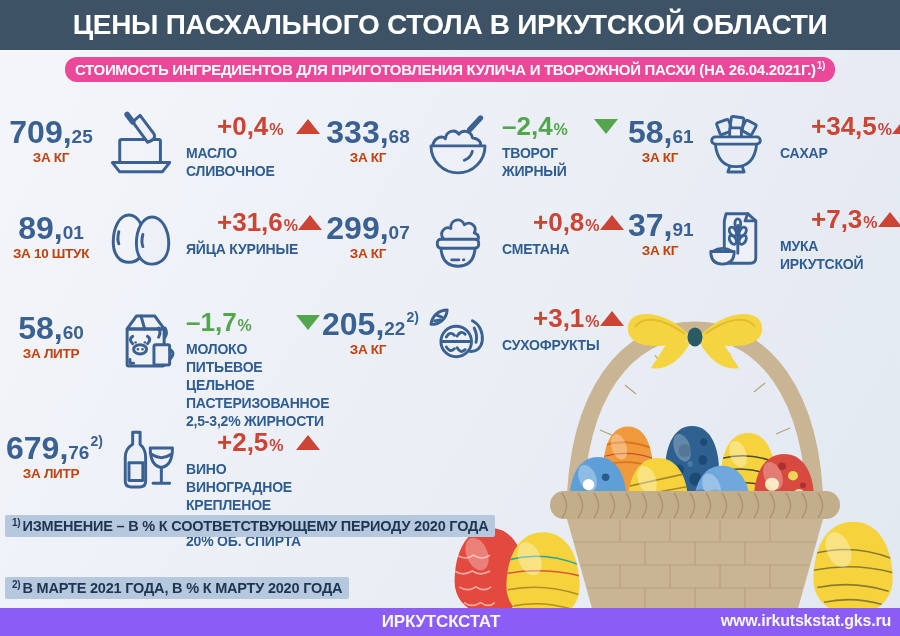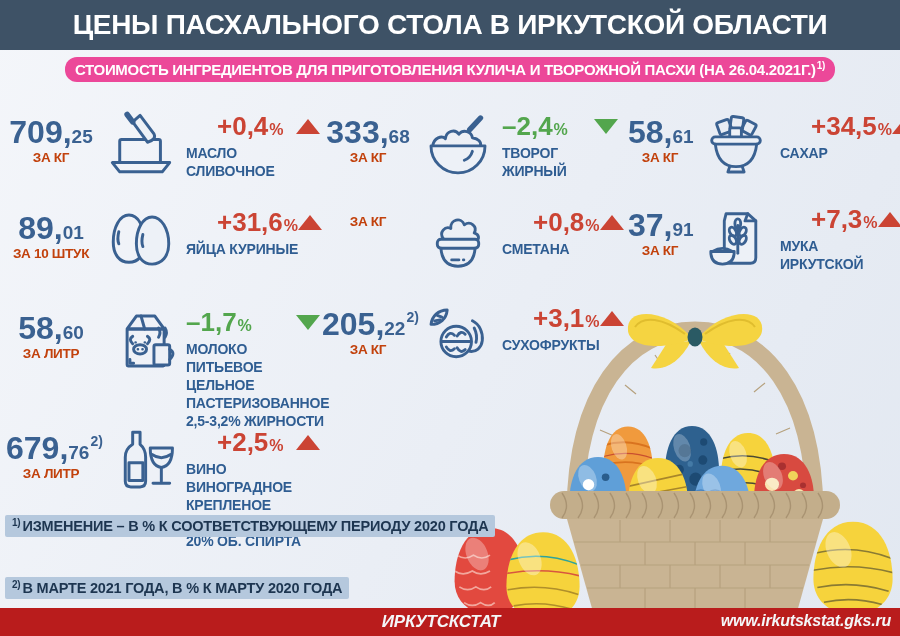--- a/index.html
+++ b/index.html
@@ -35,21 +35,21 @@
   .tri{width:0;height:0;border-left:12px solid transparent;border-right:12px solid transparent;margin-left:auto;margin-right:4px;}
   .tri.up{border-bottom:15px solid #cb4434;}
   .tri.down{border-top:15px solid #53a64d;}
   .plabel{font-size:14px;font-weight:bold;color:#2f5d92;line-height:1.3;letter-spacing:-0.2px;margin-top:3px;}
   
   .fnote{position:absolute;left:5px;background:#b5c8dd;color:#1d3550;font-size:14.5px;font-weight:bold;
     padding:3px 7px;border-radius:2px;z-index:6;letter-spacing:-0.2px;white-space:nowrap;}
   .fnote .fsup{font-size:10px;position:relative;top:-5px;margin-right:2px;}
   #fn1{top:515px;} #fn2{top:577px;}
   
-  .footer{position:absolute;left:0;bottom:0;width:900px;height:28px;background:#b91c1c;z-index:7;font-style:italic;}
+  .footer{position:absolute;left:0;bottom:0;width:900px;height:28px;background:#8b5cf6;z-index:7;}
   .footer .org{position:absolute;left:441px;transform:translateX(-50%);top:4px;color:#f4f6f8;font-size:17px;font-weight:bold;letter-spacing:-0.2px;}
   .footer .url{position:absolute;right:9px;top:4px;color:#f4f6f8;font-size:16px;font-weight:bold;letter-spacing:-0.2px;}
   
   #illustration{position:absolute;left:440px;top:280px;width:460px;height:332px;z-index:1;}
   .lineicon{stroke:#3a6191;stroke-width:3.2;fill:none;stroke-linecap:round;stroke-linejoin:round;}
 </style>
 </head>
 <body>
 
 <div class="header">
@@ -276,20 +276,21 @@
         <span>+31,6</span>
         <span class="pct">%</span>
         <span class="tri up"></span>
       </div>
     <div class="plabel">ЯЙЦА КУРИНЫЕ</div>
   </div>
 </div>
 
 <div class="item c2" style="left:322px;top:200px;width:300px;">
   <div class="price">
+    <div class="pnum"><span>299,</span><span class="pf">07</span></div>
     <div class="punit">ЗА КГ</div>
   </div>
   <div class="icon-box">
     <svg viewBox="0 0 80 80">
         <g class="lineicon">
       <path d="M24,38 C18,30 26,23 32,26 C31,16 44,13 47,22 C54,17 62,24 58,31 C64,33 64,38 60,40"></path>
       <rect x="17" y="38" width="46" height="10" rx="4" fill="#edf1f7"></rect>
       <path d="M21,48 C22,62 29,68 40,68 C51,68 58,62 59,48"></path>
       <path d="M33,61 h8 m5,0 h0.5"></path>
     </g>

